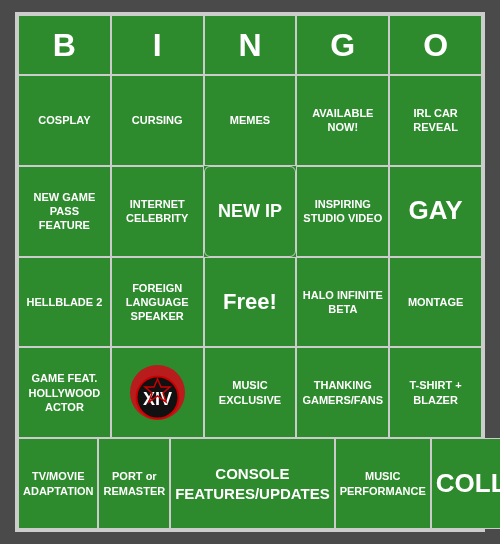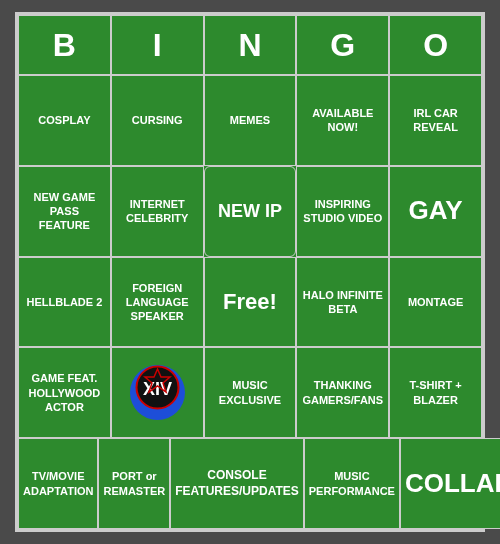--- a/index.html
+++ b/index.html
@@ -66,24 +66,24 @@
     .bingo-cell.large-text {
       font-size: 18px;
       border-radius: 6px;
     }
     .bingo-cell.xl-text {
       font-size: 26px;
     }
     .xiv-logo {
       width: 55px;
       height: 55px;
-      background: #1d4ed8;
+      background: #b91c1c;
       border-radius: 50%;
       display: flex;
-      align-items: flex-start;
+      align-items: flex-end;
       justify-content: center;
       position: relative;
     }
     .xiv-logo svg {
       width: 45px;
       height: 45px;
     }
   </style>
 </head>
 <body>
@@ -129,18 +129,18 @@
       </svg>
           </div>
         </div>
         <div class="bingo-cell">MUSIC EXCLUSIVE</div>
         <div class="bingo-cell">THANKING GAMERS/FANS</div>
         <div class="bingo-cell">T-SHIRT + BLAZER</div>
       </div>
       <div class="bingo-row">
         <div class="bingo-cell">TV/MOVIE ADAPTATION</div>
         <div class="bingo-cell">PORT or REMASTER</div>
-        <div class="bingo-cell" style="font-size: 12px;">CONSOLE FEATURES/UPDATES</div>
+        <div class="bingo-cell" style="font-size: 15px;">CONSOLE FEATURES/UPDATES</div>
         <div class="bingo-cell">MUSIC PERFORMANCE</div>
         <div class="bingo-cell xl-text">COLLAB</div>
       </div>
     </div>
 </div>
 
 </body></html>

